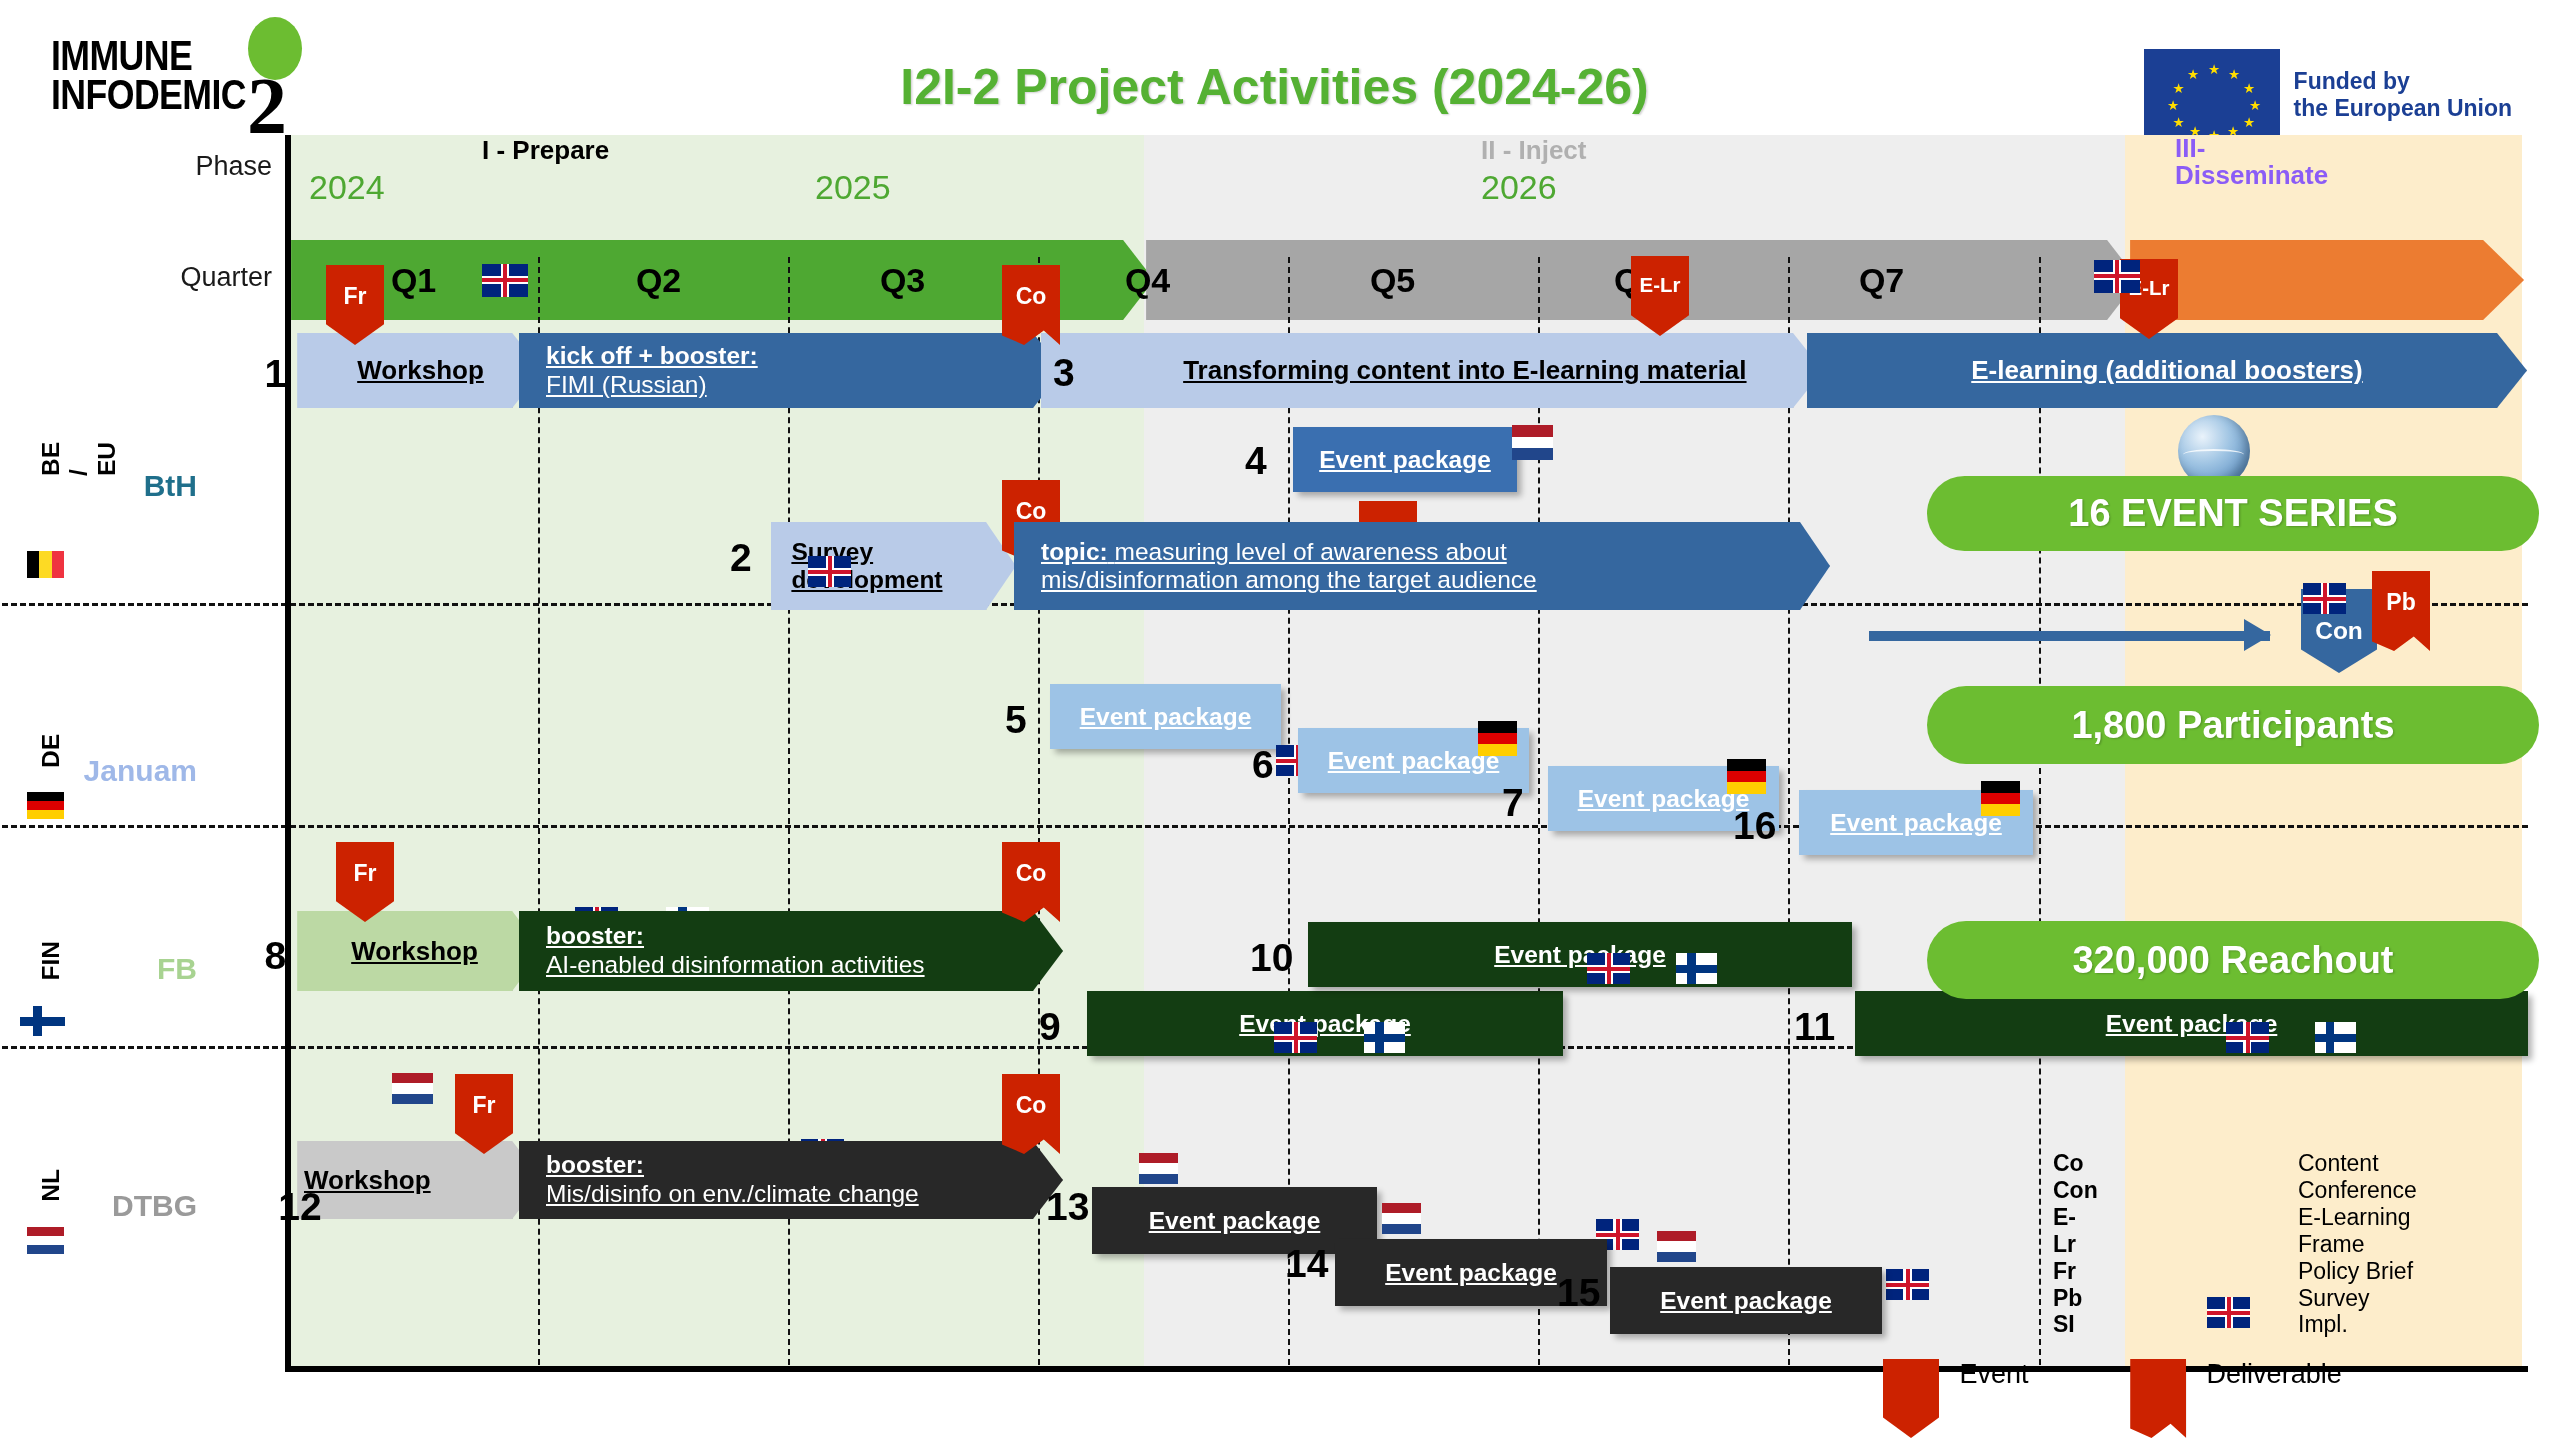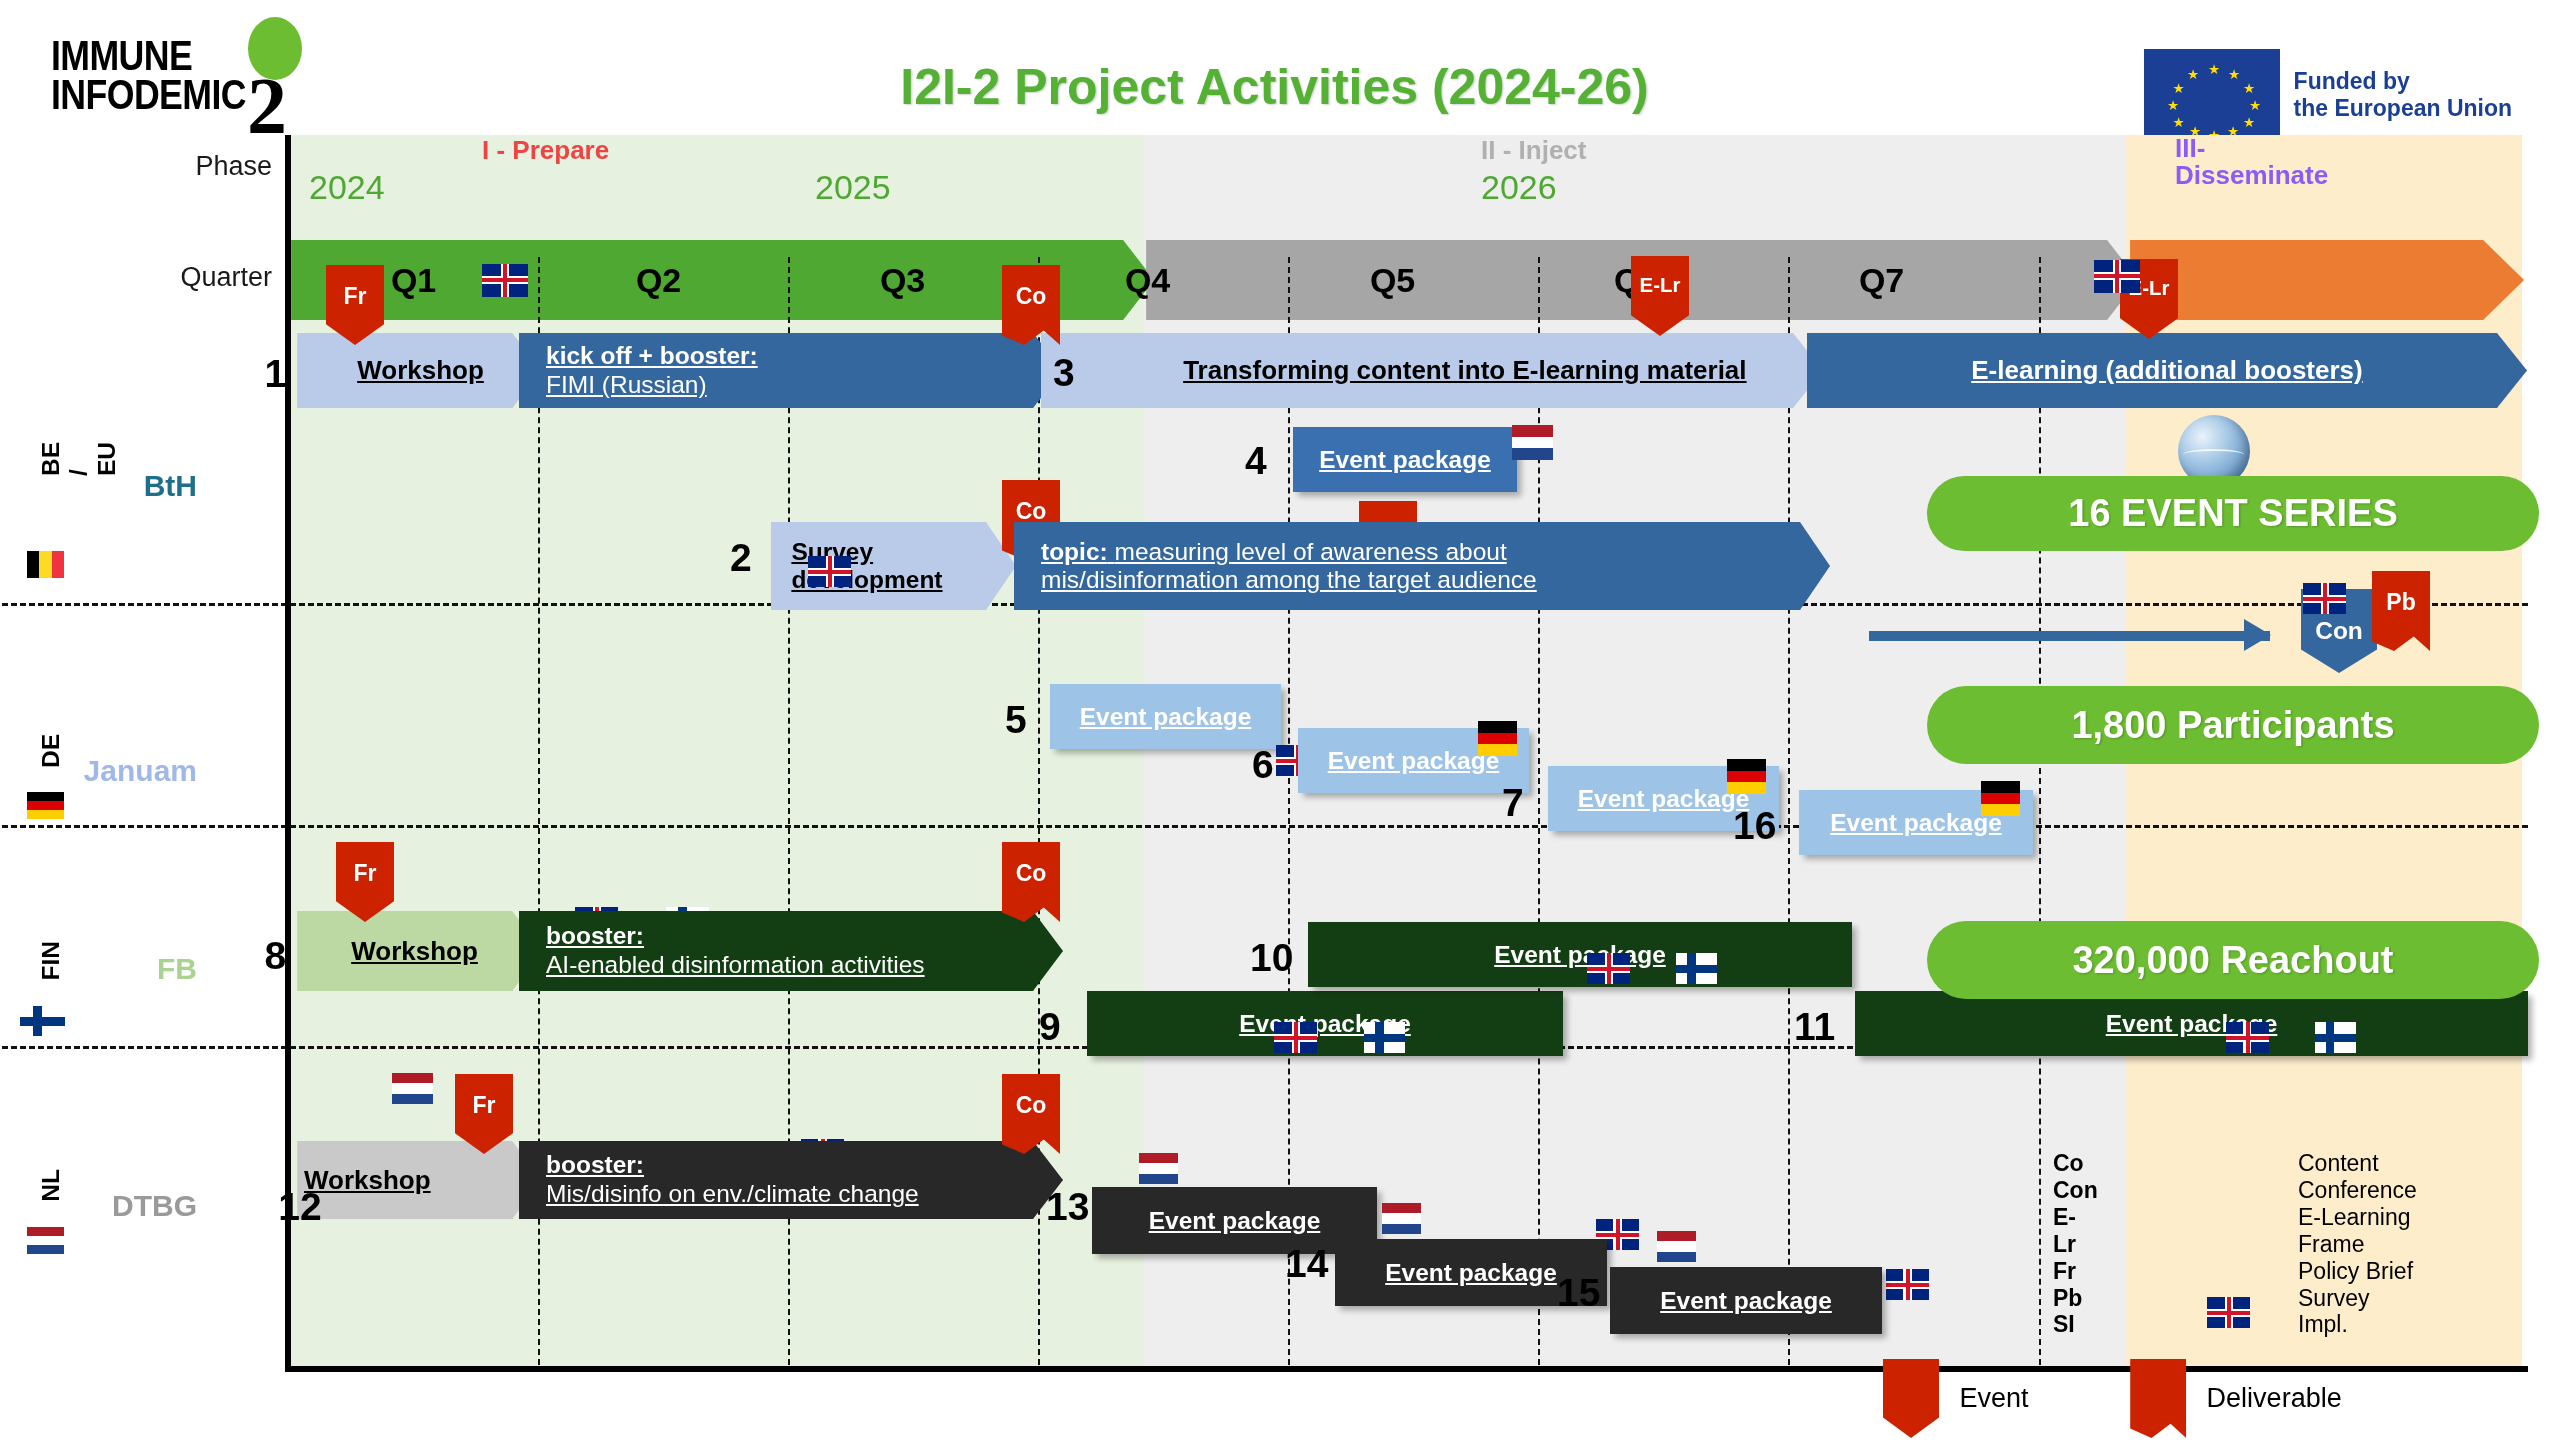--- a/index.html
+++ b/index.html
@@ -44,21 +44,21 @@
   #band-prep{left:6.1px;width:853px;background:#e7f1df;}
   #band-inj{left:859px;width:981px;background:#eeeeee;}
   #band-diss{left:1840px;width:397px;background:#fdedcb;}
 
   
   .qsep{position:absolute;top:122px;width:0;height:1108px;
         border-left:2.7px dashed #111;}
 
   
   .phase-lab{position:absolute;font-size:26px;font-weight:600;}
-  #ph1{left:197px;top:0px;color:#ef4444;}
+  #ph1{left:197px;top:0px;color:#000000;}
   #ph2{left:1196px;top:0px;color:#b0b0b0;}
   #ph3{left:1890px;top:0px;color:#8b5cf6;width:156px;line-height:1.05;}
 
   
   .year{position:absolute;top:33px;font-size:34px;font-weight:normal;color:#4ea832;}
   #y24{left:24px;} #y25{left:530px;} #y26{left:1196px;}
 
   
   #qbar{position:absolute;left:6.1px;top:105px;height:80px;width:2231px;}
   .qseg{position:absolute;top:0;height:80px;display:flex;align-items:center;
@@ -125,21 +125,21 @@
   .callout{position:absolute;background:#6cbd31;border-radius:61px;color:#fff;
      display:flex;align-items:center;justify-content:center;font-size:38px;font-weight:bold;
      text-shadow:1.4px 1.4px 2px rgba(0,0,0,.2);}
 
   
   #abbr{position:absolute;left:2053px;top:1150px;font-size:23px;line-height:1.17;}
   #abbr .col-a{position:absolute;left:0;top:0;font-weight:bold;color:#000;}
   #abbr .col-b{position:absolute;left:245px;top:0;color:#000;}
 
   
-  #blegend{position:absolute;left:1883px;top:1359px;display:flex;align-items:center;gap:20.4px;}
+  #blegend{position:absolute;left:1883px;top:1359px;display:flex;align-items:flex-start;gap:20.4px;}
   #blegend .lg-lab{font-size:27px;color:#000;}
   .lg-shield{width:56px;height:79px;background:#cc2200;
      filter:drop-shadow(3.4px 4.1px 4.1px rgba(0,0,0,.35));}
 
   
   #globe{position:absolute;left:2178px;top:415px;width:72px;height:72px;border-radius:50%;
      background:radial-gradient(circle at 34% 30%,#eaf3fb 0%,#9fc4e3 40%,#3f79b4 100%);
      box-shadow:inset -4.8px -4.8px 9.5px rgba(0,0,0,.25);}
   #globe:before{content:"";position:absolute;left:5.4px;top:34px;width:61px;height:9.5px;
      border-top:2px solid rgba(255,255,255,.8);border-radius:50%;}

